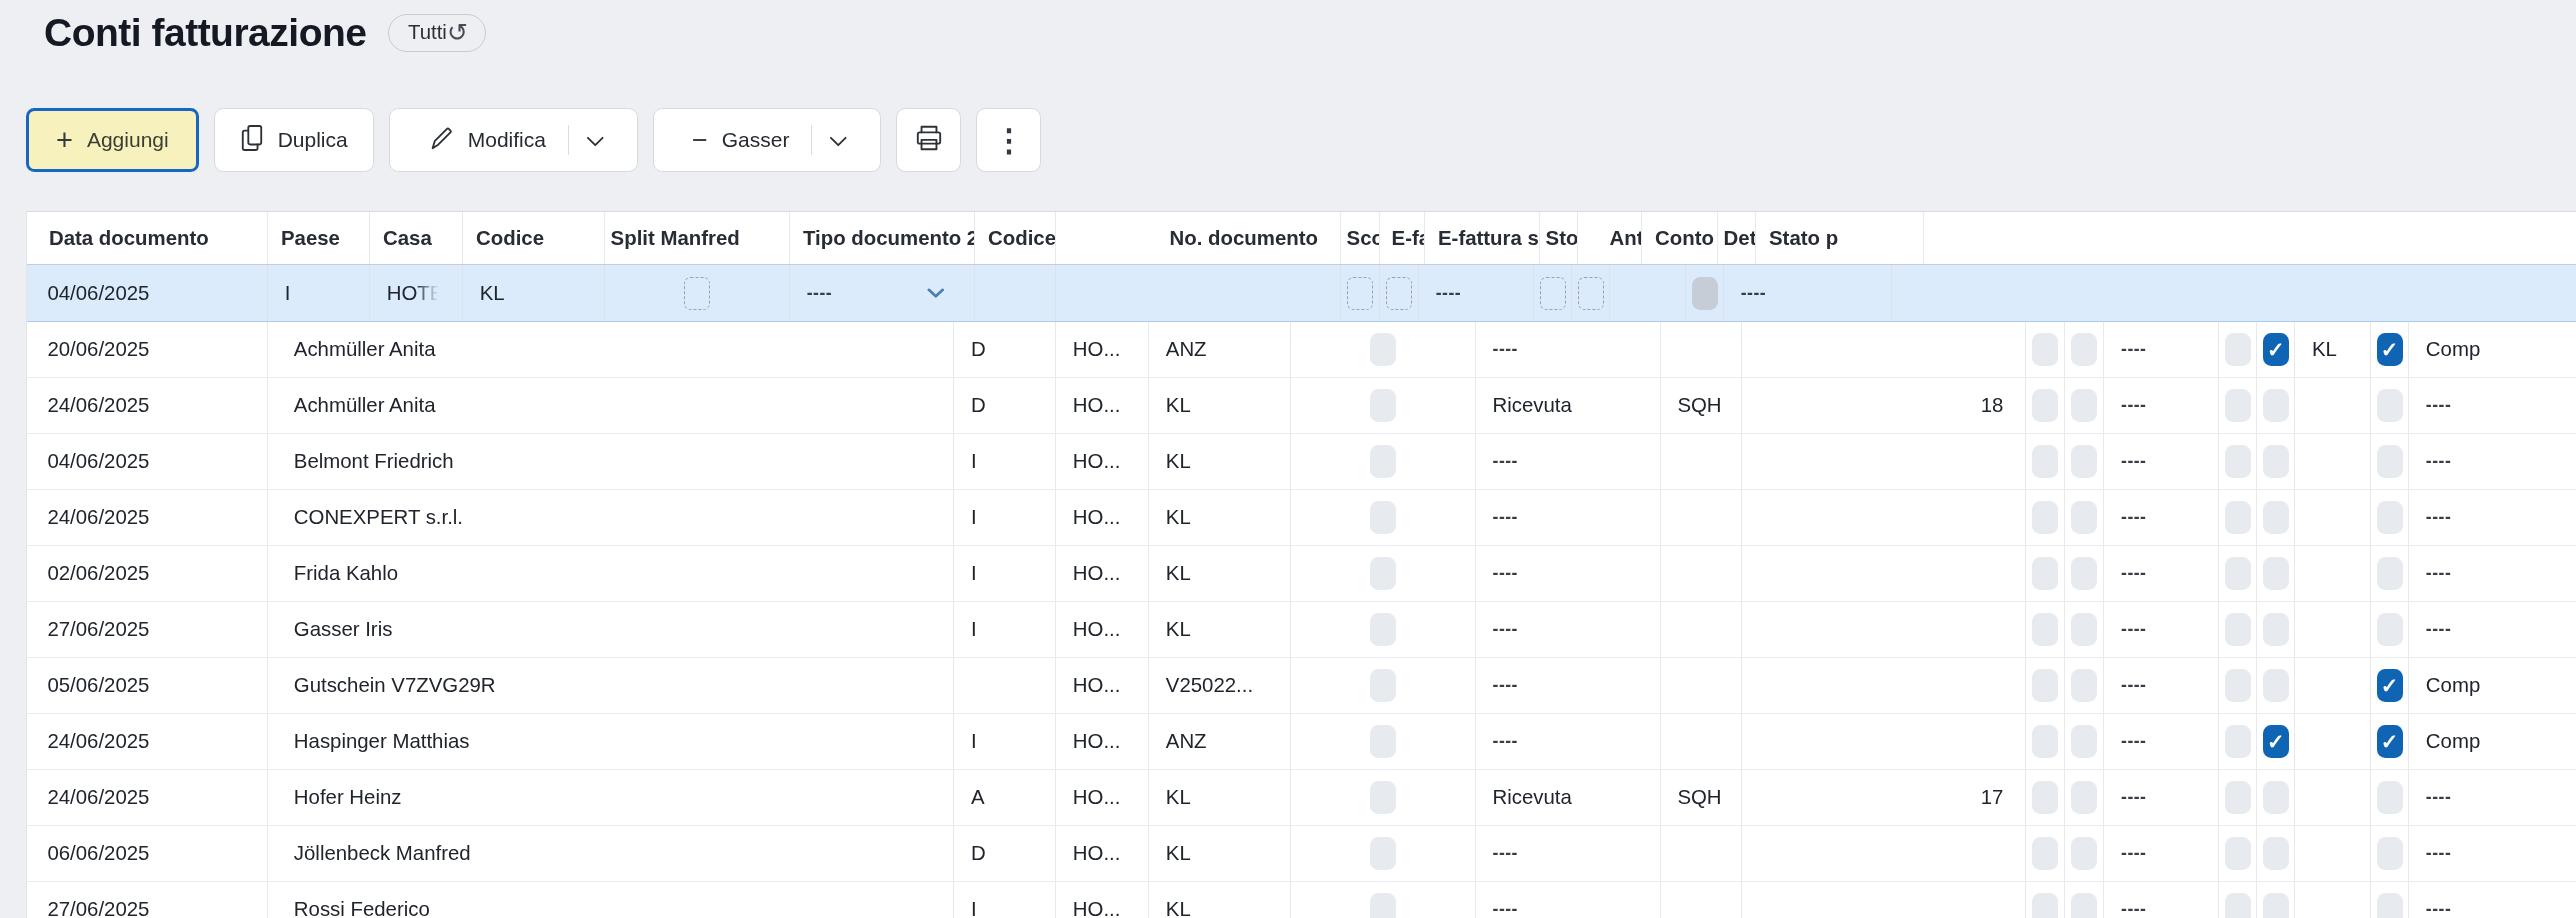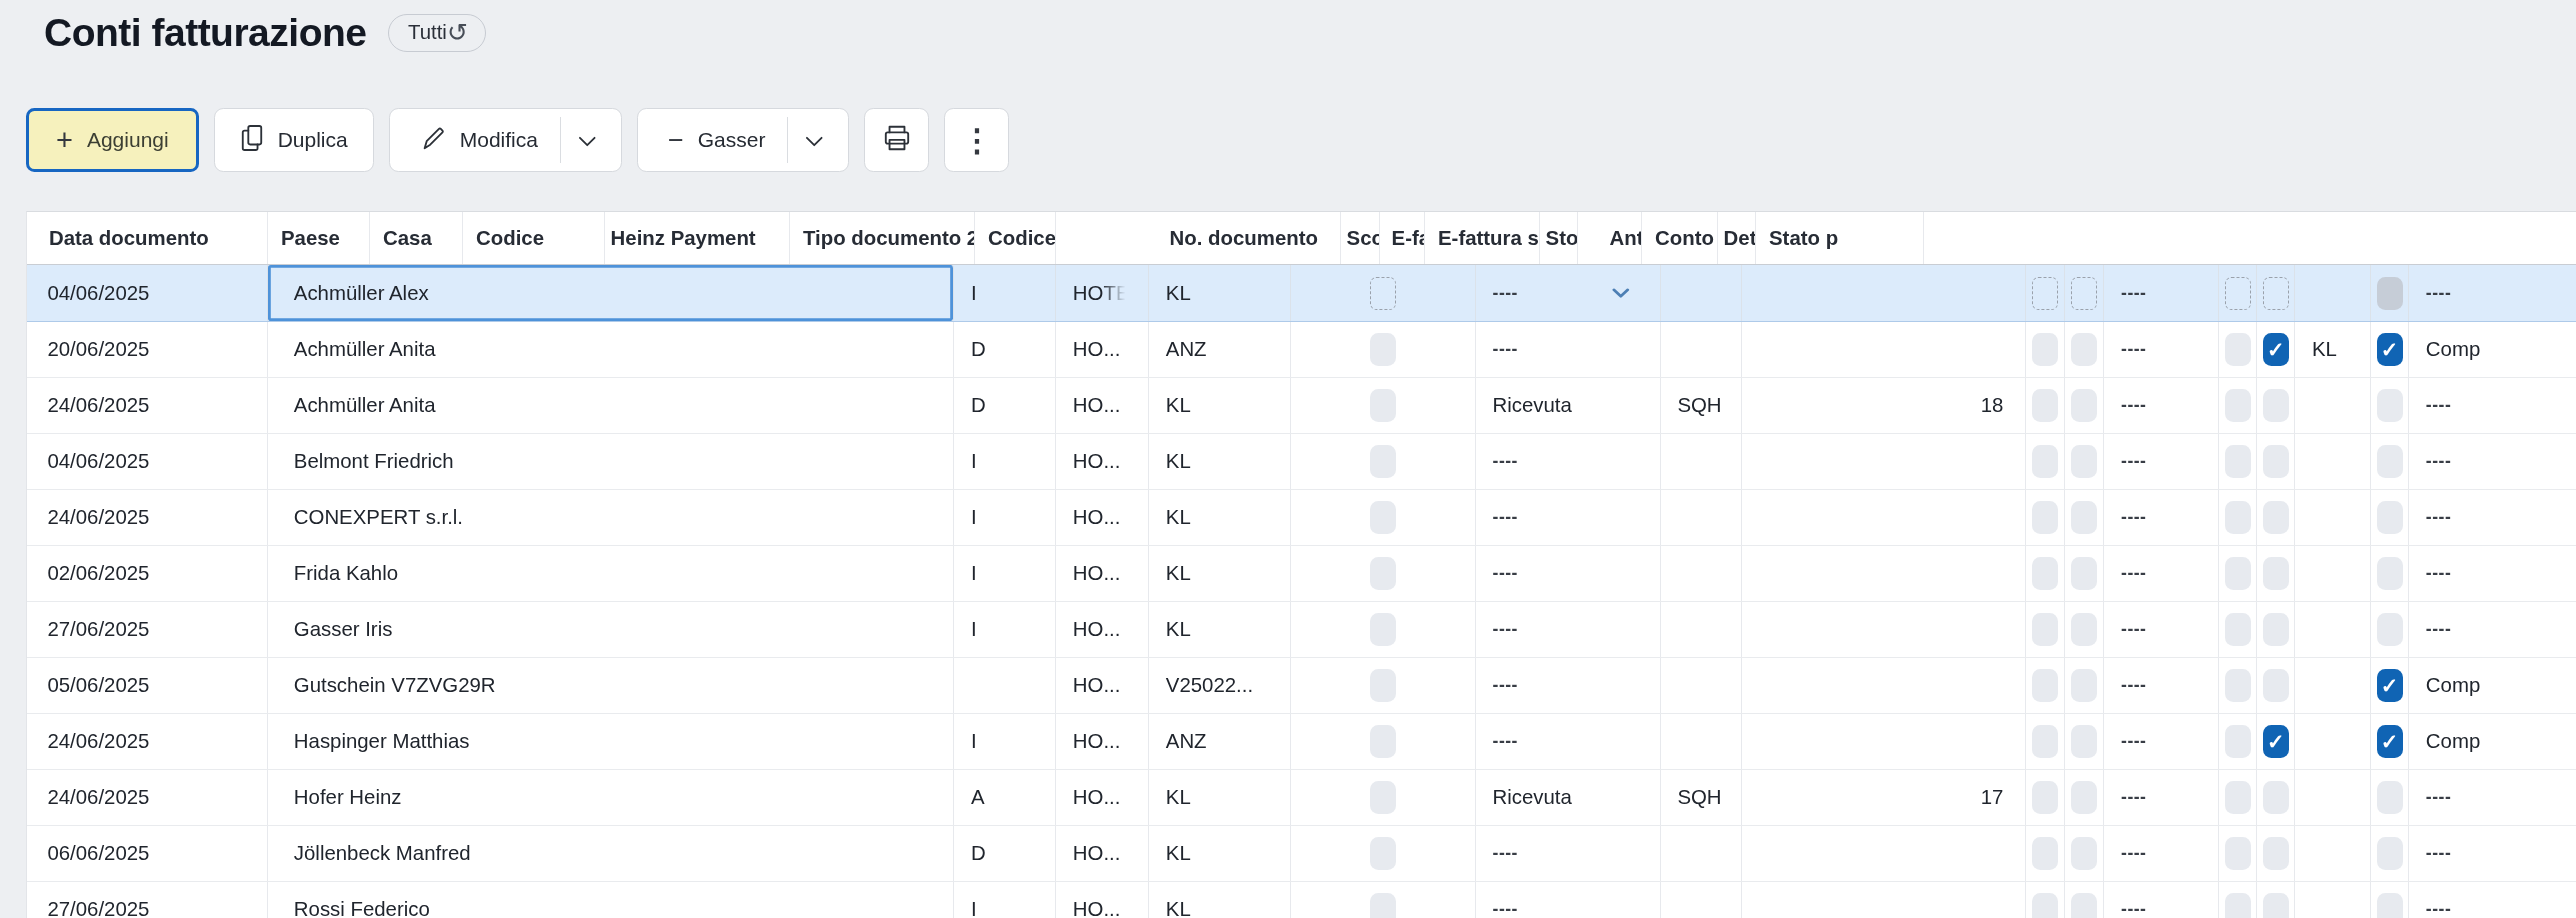--- a/index.html
+++ b/index.html
@@ -14,21 +14,21 @@
   .refresh-glyph{font-size:25px;line-height:18.5px;color:#474d57;}
 
   
   .toolbar{position:absolute;left:26px;top:108px;display:flex;gap:15px;height:64px;align-items:stretch;}
   .btn,.btn-group,.icon-btn{box-sizing:border-box;background:#fff;border:1.9px solid #d6d9de;
        border-radius:9.3px;display:flex;align-items:center;font-size:21px;color:#262b33;cursor:pointer;}
   .btn{gap:14px;padding:0 25px;}
   .btn-add{background:#f6f1bd;border:3.7px solid #1766c2;border-radius:8.3px;padding:0 27px;color:#3c3f33;}
   .glyph-plus{font-size:29px;font-weight:400;color:#34383f;line-height:0;}
   .glyph-minus{font-size:27px;color:#34383f;line-height:0;}
-  .btn-group{padding:8px;overflow:hidden;}
+  .btn-group{padding:16px;overflow:hidden;}
   .btn-group .seg-main{display:flex;align-items:center;gap:14px;padding:0 22px;height:100%;}
   .btn-group .seg-chev{width:52px;height:100%;border-left:1.9px solid #dadde1;
        display:flex;align-items:center;justify-content:center;}
   .icon-btn{width:65px;justify-content:center;}
   .kebab{font-size:31px;font-weight:700;color:#34383f;letter-spacing:0;}
   svg.ic{stroke:#2c3138;fill:none;stroke-width:2;stroke-linecap:round;stroke-linejoin:round;}
 
   
   .grid{position:absolute;left:26px;top:211px;width:2550px;height:707px;background:#fff;
         border-top:0.9px solid #d9dce0;border-left:0.9px solid #e3e5e9;overflow:hidden;}
@@ -138,41 +138,38 @@
     <span class="kebab">⋮</span>
   </div>
 </div>
 
 <div class="grid">
   <div class="thead">
       <div class="th col-date" style="width: 241px;">Data documento</div>
       <div class="th col-paese" style="width: 102px;">Paese</div>
       <div class="th col-casa" style="width: 93px;">Casa</div>
       <div class="th col-codice" style="width: 142px;">Codice</div>
-      <div class="th col-split cbcol" style="width: 185px;">Heinz Payment</div>
+      <div class="th col-split cbcol" style="width: 185px;">Split Manfred</div>
       <div class="th col-tipo" style="width: 185px;">Tipo documento 2</div>
       <div class="th col-codice2" style="width: 81px;">Codice</div>
       <div class="th col-numdoc al-right" style="width: 285px;">No. documento</div>
       <div class="th col-sco cbcol" style="width: 39px;">Sco</div>
       <div class="th col-efa cbcol" style="width: 39px; margin-left: 6px;">E-fa</div>
       <div class="th col-efattura" style="width: 115px;">E-fattura sta</div>
       <div class="th col-sto cbcol" style="width: 38px;">Sto</div>
       <div class="th col-ant cbcol" style="width: 38px; margin-left: 26px;">Ant</div>
       <div class="th col-conto" style="width: 76px;">Conto d</div>
       <div class="th col-det cbcol" style="width: 38px;">Det</div>
       <div class="th col-stato" style="width: 168px;">Stato p</div>
     </div>
   <div class="tbody">
       <div class="tr selected">
         <div class="td col-date" style="width: 241px;">
           <span>04/06/2025</span>
         </div>
-        <div class="td col-name focused-cell" style="width: 687px;">
-          <span>Achmüller Alex</span>
-        </div>
         <div class="td col-paese" style="width: 102px;">
           <span>I</span>
         </div>
         <div class="td col-casa" style="width: 93px;">
           <span class="fade-text">HOTE</span>
         </div>
         <div class="td col-codice" style="width: 142px;">
           <span>KL</span>
         </div>
         <div class="td col-split al-center" style="width: 185px;">

